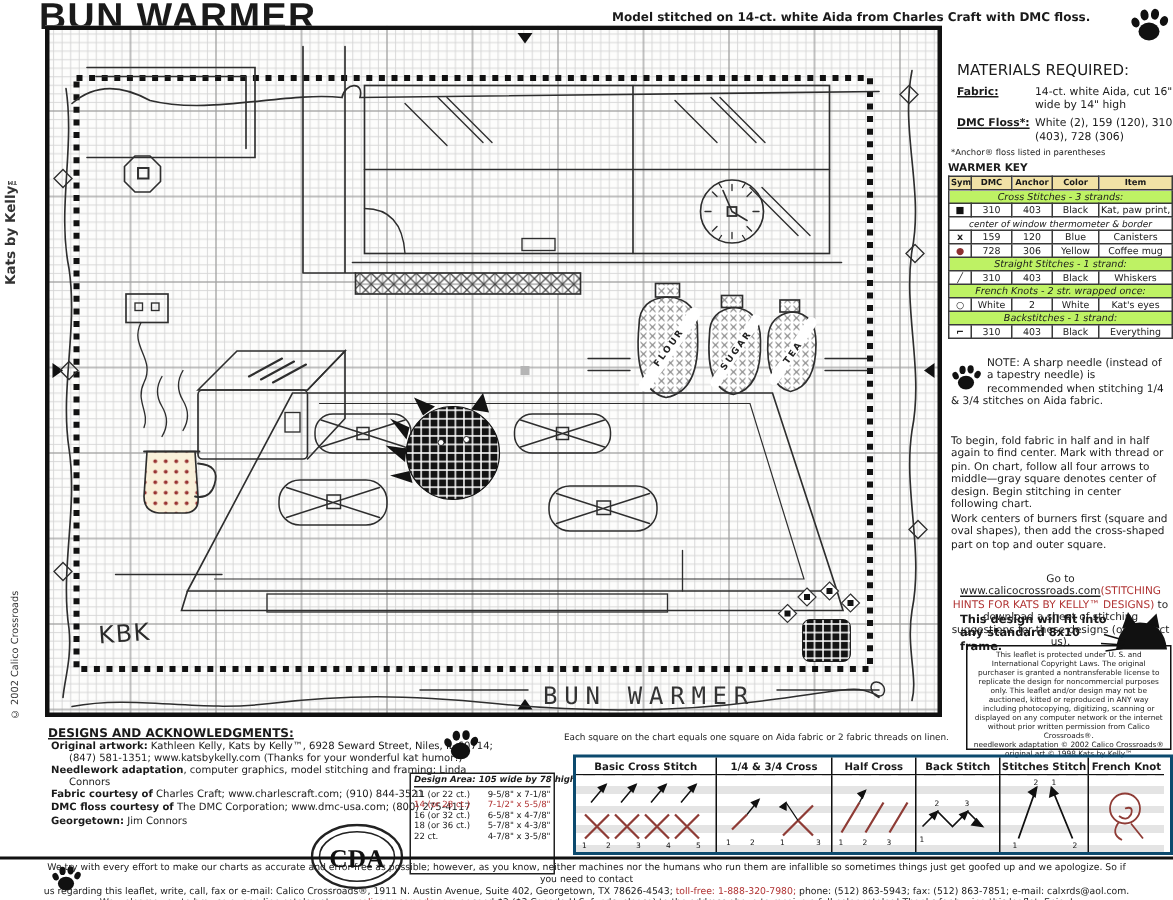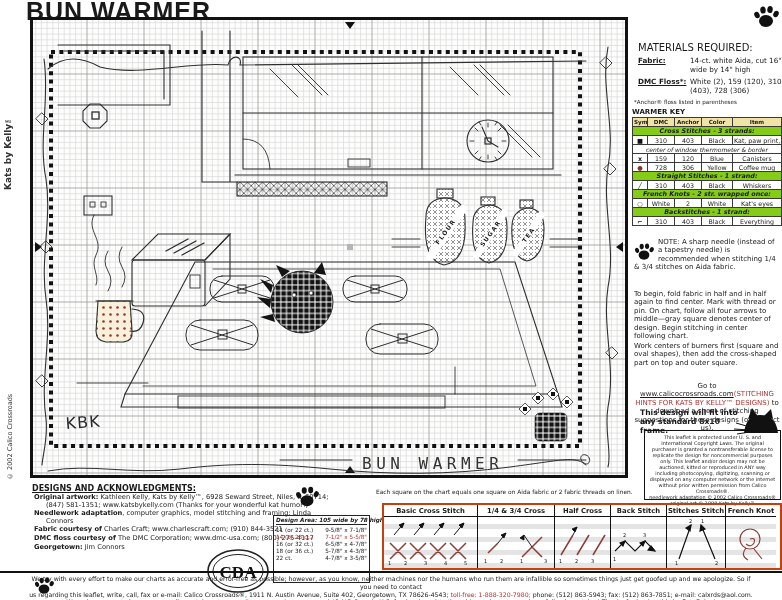--- a/index.html
+++ b/index.html
@@ -17,55 +17,56 @@
 #mat-h{top:42px;font-size:10px;font-weight:normal;left:638px}
 .matrow{display:flex;left:638px;width:146px}
 .matrow .lbl{width:52px;font-weight:bold;text-decoration:underline}
 .matrow .val{width:94px}
 #anchor-note{left:634px;top:99px;font-size:5.6px}
 #ck-title{left:632px;top:108px;font-size:7px;font-weight:bold}
 table.ck{border-collapse:collapse;width:150px;font-size:6.3px;table-layout:fixed}
 table.ck td{border:1px solid #3a3a3a;padding:0 1px;height:9px;text-align:center;overflow:hidden;white-space:nowrap}
 table.ck col.c-sym{width:15px}table.ck col.c-dmc{width:27px}table.ck col.c-an{width:27px}table.ck col.c-col{width:31px}
 tr.ck-head td{background:#f1e2a6;font-weight:bold;font-size:5.6px}
-tr.ck-sec td{background:#84cc16;font-weight:bold;font-style:italic;font-size:6.4px}
+tr.ck-sec td{background:#bef264;font-weight:normal;font-style:italic;font-size:6.4px}
 tr.ck-note td{font-style:italic;font-size:6px}
 td.item{text-align:left;padding-left:2px}
 .para{left:634px;width:146px;font-size:7px;line-height:8.4px}
 .center{text-align:center}
 .red{color:#b03232}
 .u{text-decoration:underline}
 #frame-note{left:640px;top:408px;width:104px;font-size:7.6px;font-weight:bold;line-height:9px}
 #copy-box{left:644px;top:430px;width:137px;height:70px;border:1.6px solid #111;padding:3px 4px 2px;font-size:4.9px;line-height:6px;text-align:center}
 
 #credits-h{left:32px;top:484px;font-size:8px;font-weight:bold;text-decoration:underline}
 #credits{left:34px;top:494px;width:302px;font-size:6.7px;line-height:7.6px}
 .credit-line{padding-left:12px;text-indent:-12px;margin-bottom:1px}
 #square-note{left:376px;top:489px;width:400px;font-size:5.9px;white-space:nowrap}
 #da-table{left:273px;top:515px;width:97px;height:68px;border:1.2px solid #222;font-size:5.7px;padding:1px 2px}
 #da-head{font-weight:bold;font-style:italic;border-bottom:1px solid #222;padding-bottom:1px;margin-bottom:1.5px;white-space:nowrap}
 .da-row{display:flex;justify-content:space-between;line-height:7.2px;white-space:nowrap}
 #cda{left:207px;top:549px;width:62px;height:44px}
 
-#stitch-strip{left:382px;top:503px;width:400px;height:67px;border:2px solid #c2410c;display:grid;grid-template-columns:93px 77px 56px 56px 59px 51px;grid-template-rows:12px 51px}
+#stitch-strip{left:382px;top:503px;width:400px;height:67px;border:2px solid #0c4a6e;display:grid;grid-template-columns:93px 77px 56px 56px 59px 51px;grid-template-rows:12px 51px}
 .sg-h{border-left:1.6px solid #111;border-bottom:1.6px solid #111;font-size:6.8px;font-weight:bold;text-align:center;line-height:12px;white-space:nowrap;overflow:hidden}
 .sg-b{border-left:1.6px solid #111;background:
  repeating-linear-gradient(0deg,#e4e4e4 0 5px,#ffffff 5px 13px),
  repeating-linear-gradient(90deg,#dcdcdc 0 5px,rgba(255,255,255,0) 5px 13px)}
 .sg-h:first-child,.sg-b.first{border-left:none}
 
 #foot-rule{left:0;top:571px;width:782px;border-top:2.5px solid #111}
 #footer{left:26px;top:575px;width:730px;font-size:6.2px;line-height:7.8px;text-align:center}
 .pawsvg{display:block}
 </style>
 </head>
 <body>
 <div id="page">
 
 <div class="abs" id="title">BUN WARMER</div>
+<div class="abs" id="model-note">Model stitched on 14-ct. white Aida from Charles Craft with DMC floss.</div>
 <svg class="abs" style="left:753px;top:4px" width="26" height="26" viewBox="0 0 26 26">
       <g fill="#111">
         <ellipse cx="13" cy="17" rx="7" ry="6"></ellipse>
         <ellipse cx="4" cy="11" rx="2.6" ry="3.4" transform="rotate(-25 4 11)"></ellipse>
         <ellipse cx="10" cy="6" rx="2.7" ry="3.6" transform="rotate(-8 10 6)"></ellipse>
         <ellipse cx="17" cy="5.5" rx="2.7" ry="3.6" transform="rotate(8 17 5.5)"></ellipse>
         <ellipse cx="23" cy="10" rx="2.6" ry="3.4" transform="rotate(25 23 10)"></ellipse>
       </g>
     </svg>
 <div class="abs vtext" id="brand-v">Kats by Kelly™</div>

